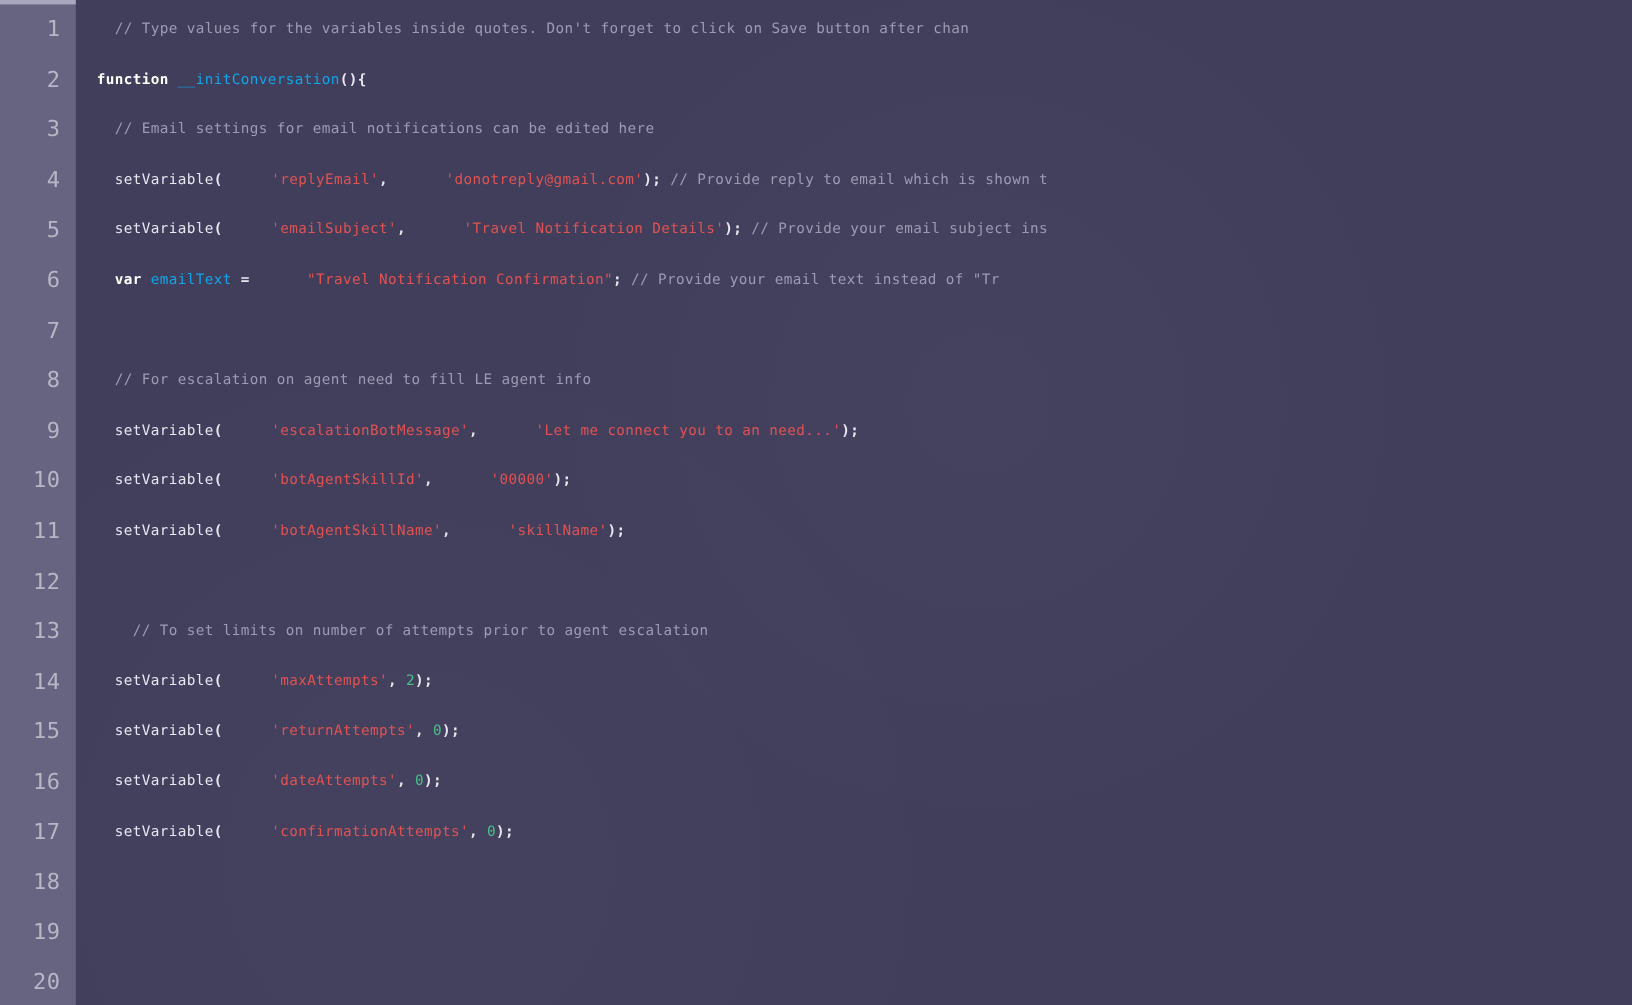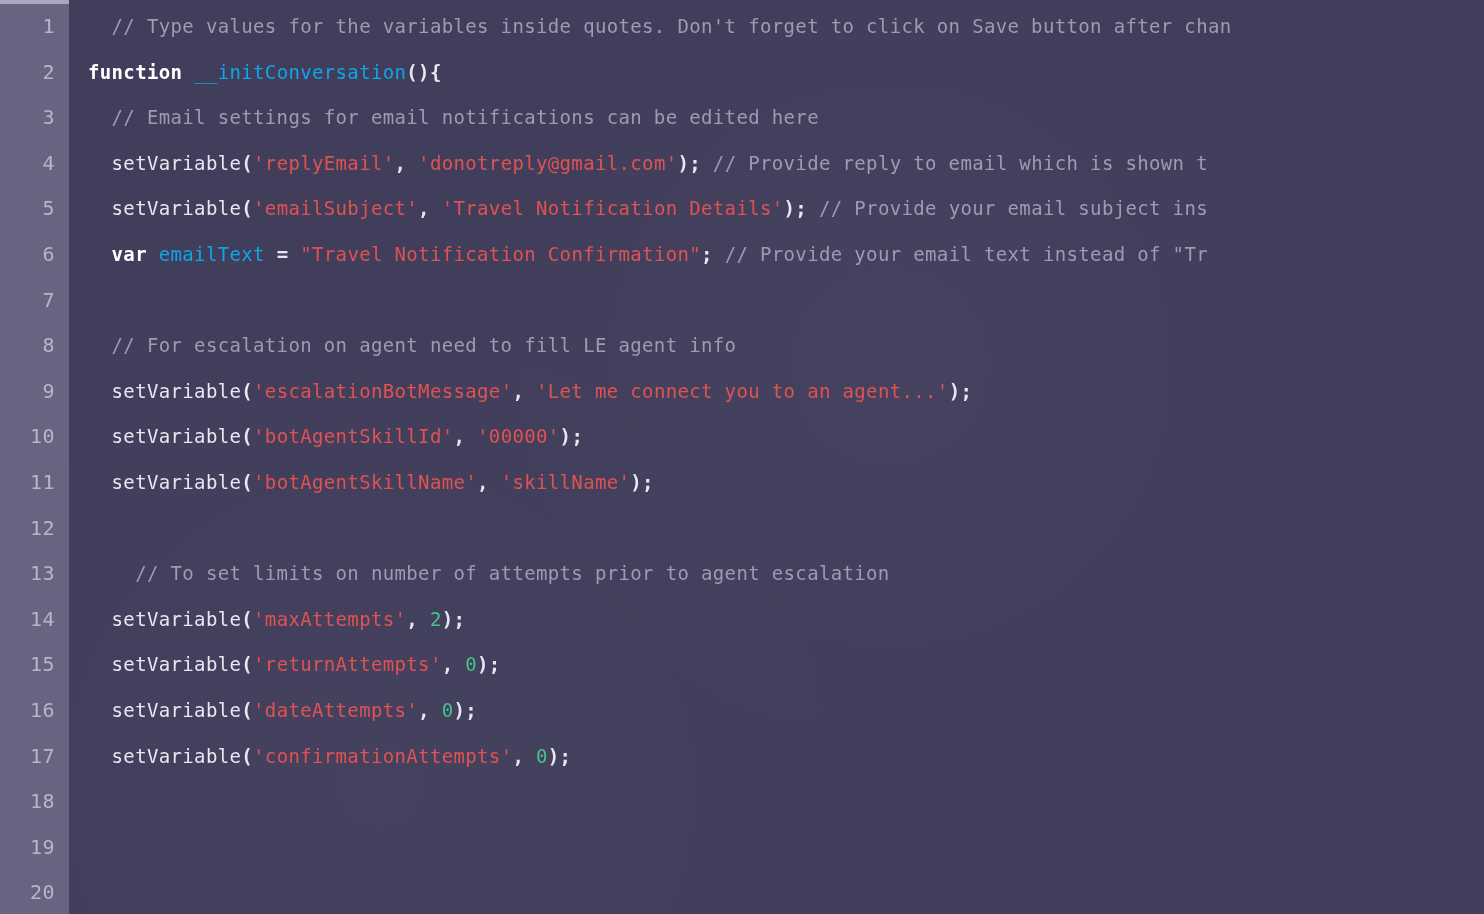--- a/index.html
+++ b/index.html
@@ -72,32 +72,32 @@
     background:
       radial-gradient(circle at 58% 40%, rgba(255,255,255,0.022), rgba(255,255,255,0) 42%),
       radial-gradient(circle at 22% 86%, rgba(255,255,255,0.018), rgba(255,255,255,0) 38%);
     pointer-events: none;
   }
   .code-line {
     position: relative;
     height: 45.6px;
     line-height: 45.6px;
     white-space: pre;
-    font-size: 19px;
+    font-size: 13px;
     font-family: "DejaVu Sans Mono", "Liberation Mono", monospace;
     letter-spacing: 0.35px;
     color: #e8e6f0;
   }
 
   
   .tok-comment  { color: #9d9ab4; }
   .tok-keyword  { color: #ffffff; font-weight: bold; }
   .tok-func     { color: #e8e6f0; font-weight: normal; }
   .tok-ident    { color: #0ea5e9; }
-  .tok-string   { color: #e05252; }
+  .tok-string   { color: #e05252; margin-left: 44px; }
   .tok-number   { color: #46c28a; }
   .tok-punct    { color: #e8e6f0; font-weight: bold; }
   .tok-plain    { color: #e8e6f0; }
   .tok-op       { color: #e8e6f0; font-weight: bold; }
 </style>
 </head>
 <body>
 
 <div id="editor">
 
@@ -130,21 +130,21 @@
   <div id="code-pane">
     <div id="code-lines">
         <div class="code-line"><span class="tok-plain">  </span><span class="tok-comment">// Type values for the variables inside quotes. Don't forget to click on Save button after chan</span></div>
         <div class="code-line"><span class="tok-keyword">function</span><span class="tok-plain"> </span><span class="tok-ident">__initConversation</span><span class="tok-punct">(){</span></div>
         <div class="code-line"><span class="tok-plain">  </span><span class="tok-comment">// Email settings for email notifications can be edited here</span></div>
         <div class="code-line"><span class="tok-plain">  </span><span class="tok-func">setVariable</span><span class="tok-punct">(</span><span class="tok-string">'replyEmail'</span><span class="tok-punct">, </span><span class="tok-string">'donotreply@gmail.com'</span><span class="tok-punct">); </span><span class="tok-comment">// Provide reply to email which is shown t</span></div>
         <div class="code-line"><span class="tok-plain">  </span><span class="tok-func">setVariable</span><span class="tok-punct">(</span><span class="tok-string">'emailSubject'</span><span class="tok-punct">, </span><span class="tok-string">'Travel Notification Details'</span><span class="tok-punct">); </span><span class="tok-comment">// Provide your email subject ins</span></div>
         <div class="code-line"><span class="tok-plain">  </span><span class="tok-keyword">var</span><span class="tok-plain"> </span><span class="tok-ident">emailText</span><span class="tok-op"> = </span><span class="tok-string">"Travel Notification Confirmation"</span><span class="tok-punct">; </span><span class="tok-comment">// Provide your email text instead of "Tr</span></div>
         <div class="code-line">&nbsp;</div>
         <div class="code-line"><span class="tok-plain">  </span><span class="tok-comment">// For escalation on agent need to fill LE agent info</span></div>
-        <div class="code-line"><span class="tok-plain">  </span><span class="tok-func">setVariable</span><span class="tok-punct">(</span><span class="tok-string">'escalationBotMessage'</span><span class="tok-punct">, </span><span class="tok-string">'Let me connect you to an agent...'</span><span class="tok-punct">);</span></div>
+        <div class="code-line"><span class="tok-plain">  </span><span class="tok-func">setVariable</span><span class="tok-punct">(</span><span class="tok-string">'escalationBotMessage'</span><span class="tok-punct">, </span><span class="tok-string">'Let me connect you to an need...'</span><span class="tok-punct">);</span></div>
         <div class="code-line"><span class="tok-plain">  </span><span class="tok-func">setVariable</span><span class="tok-punct">(</span><span class="tok-string">'botAgentSkillId'</span><span class="tok-punct">, </span><span class="tok-string">'00000'</span><span class="tok-punct">);</span></div>
         <div class="code-line"><span class="tok-plain">  </span><span class="tok-func">setVariable</span><span class="tok-punct">(</span><span class="tok-string">'botAgentSkillName'</span><span class="tok-punct">, </span><span class="tok-string">'skillName'</span><span class="tok-punct">);</span></div>
         <div class="code-line">&nbsp;</div>
         <div class="code-line"><span class="tok-plain">    </span><span class="tok-comment">// To set limits on number of attempts prior to agent escalation</span></div>
         <div class="code-line"><span class="tok-plain">  </span><span class="tok-func">setVariable</span><span class="tok-punct">(</span><span class="tok-string">'maxAttempts'</span><span class="tok-punct">, </span><span class="tok-number">2</span><span class="tok-punct">);</span></div>
         <div class="code-line"><span class="tok-plain">  </span><span class="tok-func">setVariable</span><span class="tok-punct">(</span><span class="tok-string">'returnAttempts'</span><span class="tok-punct">, </span><span class="tok-number">0</span><span class="tok-punct">);</span></div>
         <div class="code-line"><span class="tok-plain">  </span><span class="tok-func">setVariable</span><span class="tok-punct">(</span><span class="tok-string">'dateAttempts'</span><span class="tok-punct">, </span><span class="tok-number">0</span><span class="tok-punct">);</span></div>
         <div class="code-line"><span class="tok-plain">  </span><span class="tok-func">setVariable</span><span class="tok-punct">(</span><span class="tok-string">'confirmationAttempts'</span><span class="tok-punct">, </span><span class="tok-number">0</span><span class="tok-punct">);</span></div>
         <div class="code-line">&nbsp;</div>
       </div>

